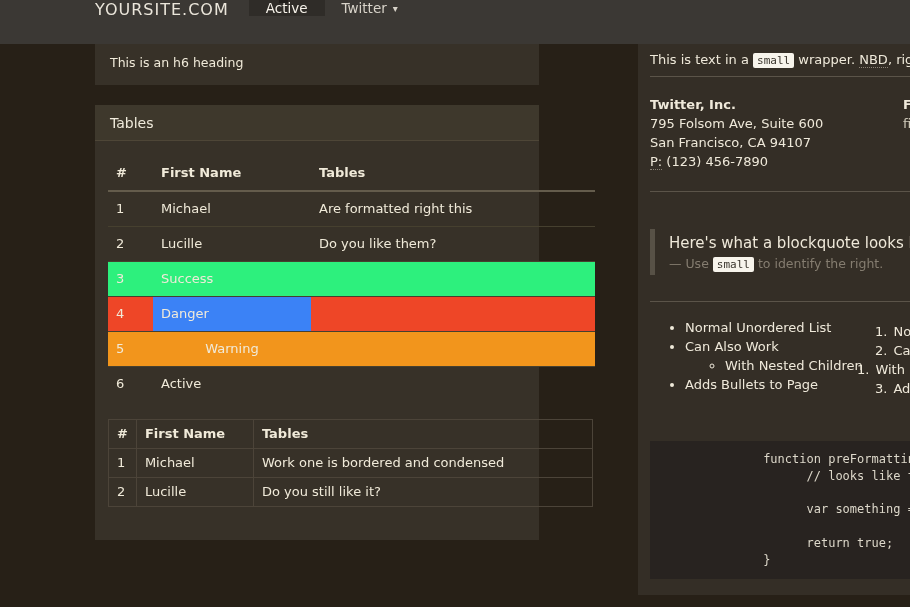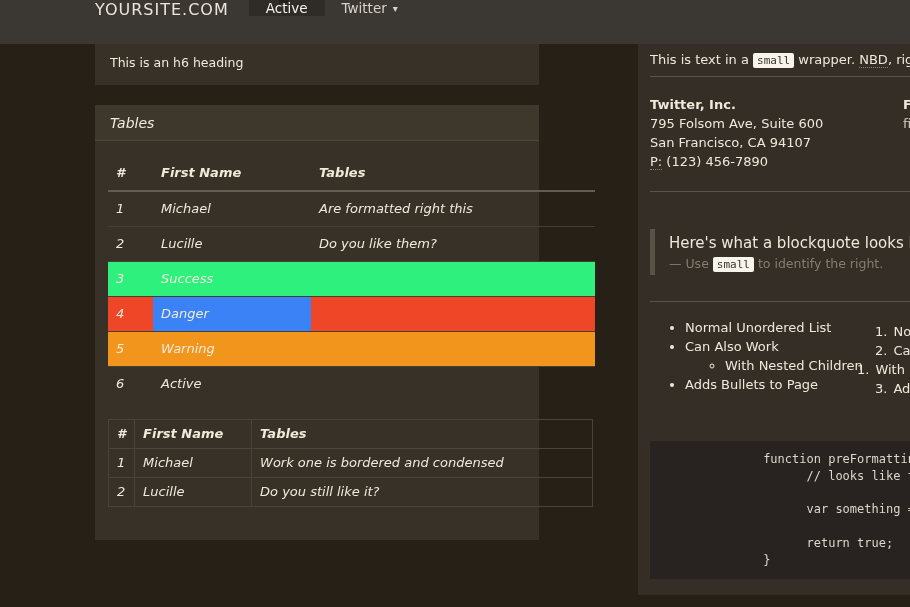--- a/index.html
+++ b/index.html
@@ -21,21 +21,21 @@
               font-size:13.5px; color:#d8d3c9; text-decoration:none; cursor:pointer; }
   .nav-item.active { background:#2f2c28; color:#f7f3ea; }
   .nav-item .caret { margin-left:6px; font-size:10px; color:#d8d3c9; }
   .notch { position:absolute; top:0; left:50%; margin-left:-8px; width:9px; height:3px;
            background:#211e1b; }
 
   
   .left-col { position:absolute; left:95px; top:44px; width:444px; }
   .panel { background:#373128; }
   .panel-h6 { height:41px; padding:11px 15px; font-size:12.5px; color:#f0ead9; }
-  .panel-tables { margin-top:20px;font-style:italic; }
+  .panel-tables { margin-top:20px; }
   .panel-heading { height:36px; padding:10px 15px; font-size:14px; background:#3e382c;
                    border-bottom:1px solid #4e4637; color:#f0ebdc; }
   .panel-body { padding:15px 15px 33px 13px; }
 
   table { border-collapse:collapse; color:#f0ead9; font-size:13px; text-align:left; }
   .t1 { width:487px; }
   .t1 th, .t1 td { padding:8px; line-height:18px; }
   .t1 th { font-weight:bold; border-bottom:2px solid #645c4c; }
   .t1 td { border-top:1px solid #46402f; }
   .t1 .c1 { width:45px; } .t1 .c2 { width:158px; }
@@ -128,21 +128,21 @@
               <td class="c2" style="background: rgb(45, 240, 125);">Success</td>
               <td class="c3" style="background: rgb(45, 240, 125);"></td>
             </tr>
             <tr class="row-danger">
               <td class="c1" style="background: rgb(238, 70, 39);">4</td>
               <td class="c2" style="background: #3b82f6;">Danger</td>
               <td class="c3" style="background: rgb(238, 70, 39);"></td>
             </tr>
             <tr class="row-warning">
               <td class="c1" style="background: rgb(242, 149, 28);">5</td>
-              <td class="c2" style="background: rgb(242, 149, 28);">Warning</td>
+              <td class="c2" style="background: rgb(242, 149, 28); text-align: center;">Warning</td>
               <td class="c3" style="background: rgb(242, 149, 28);"></td>
             </tr>
             <tr class="row-active">
               <td class="c1">6</td>
               <td class="c2">Active</td>
               <td class="c3"></td>
             </tr>
           </tbody>
       </table>
       <table class="t2">

